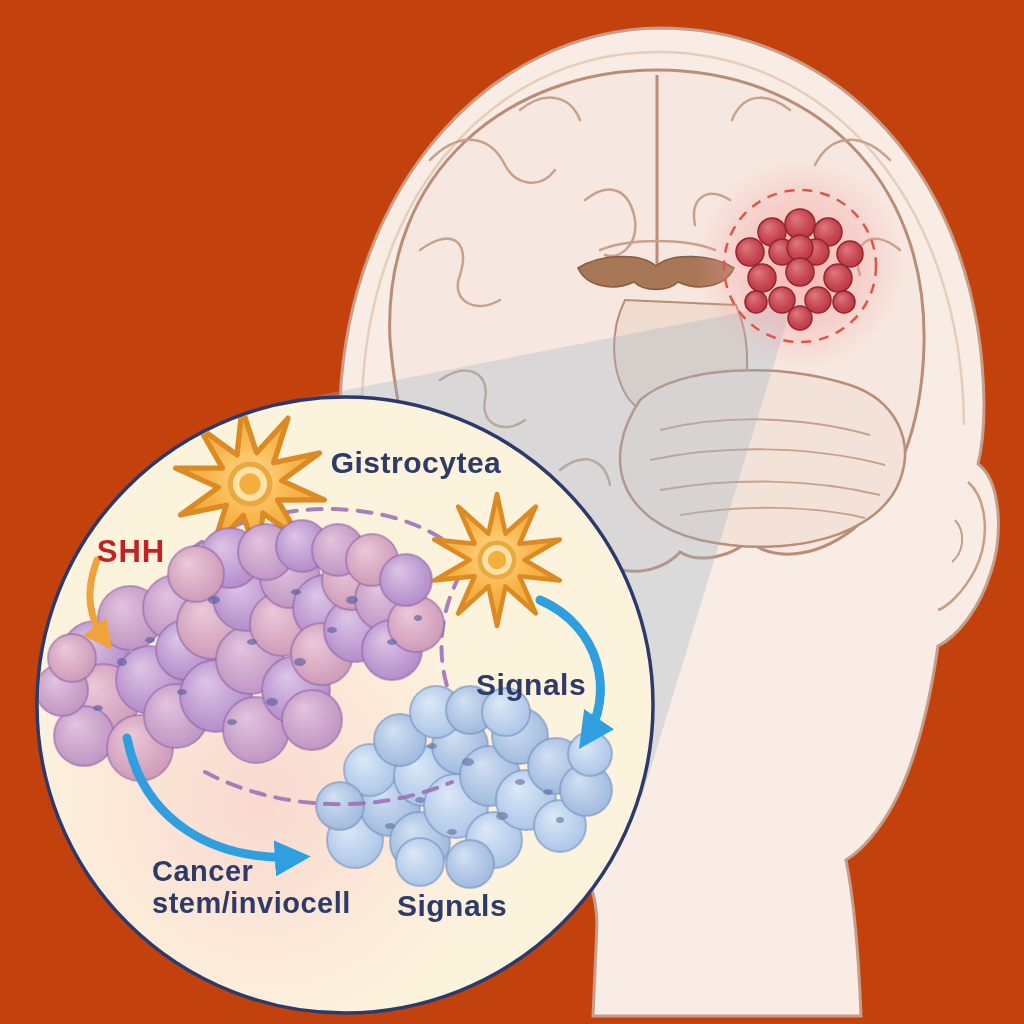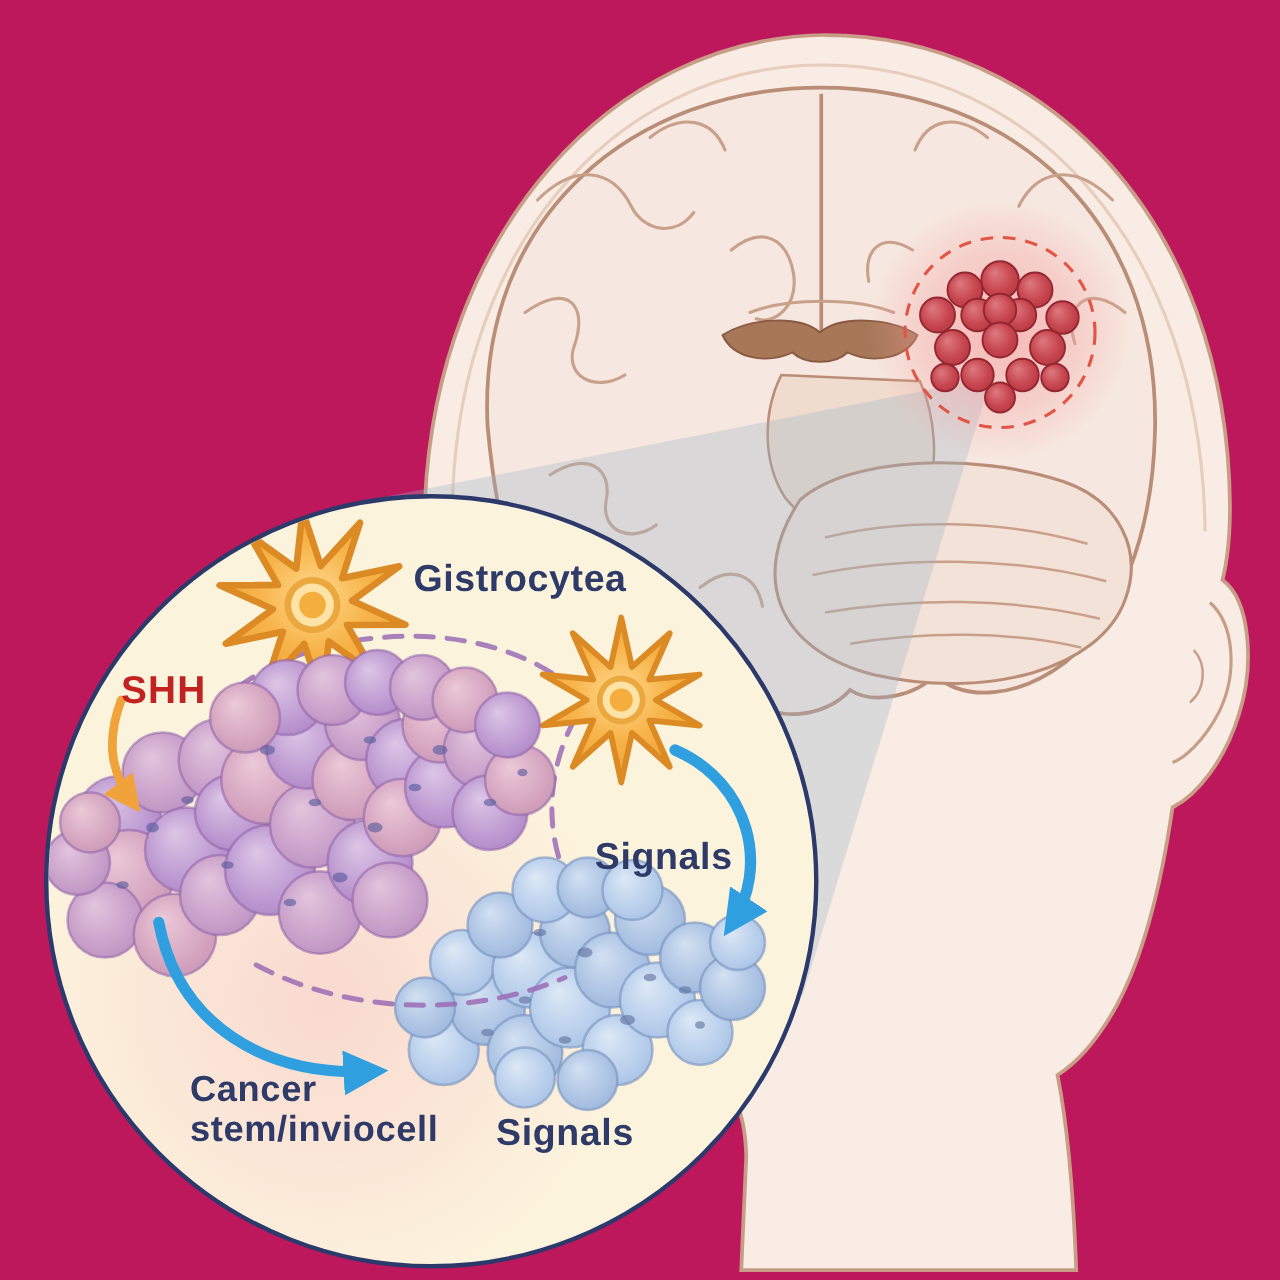--- a/index.html
+++ b/index.html
@@ -1,16 +1,16 @@
 <!DOCTYPE html>
 <html><head>
 <meta charset="utf-8">
 <style>
   html,body{margin:0;padding:0;background:#ffffff;}
-  .stage{position:relative;width:1024px;height:1024px;overflow:hidden;background:#be185d;
+  .stage{position:relative;width:1024px;height:1024px;overflow:hidden;background:#c2410c;
          font-family:"Liberation Sans", sans-serif;}
   svg{position:absolute;inset:0;display:block;}
   text{font-family:"Liberation Sans", sans-serif;}
 </style>
 </head>
 <body>
 
 <div class="stage">
 <svg width="1024" height="1024" viewBox="0 0 1024 1024">
   <defs>

